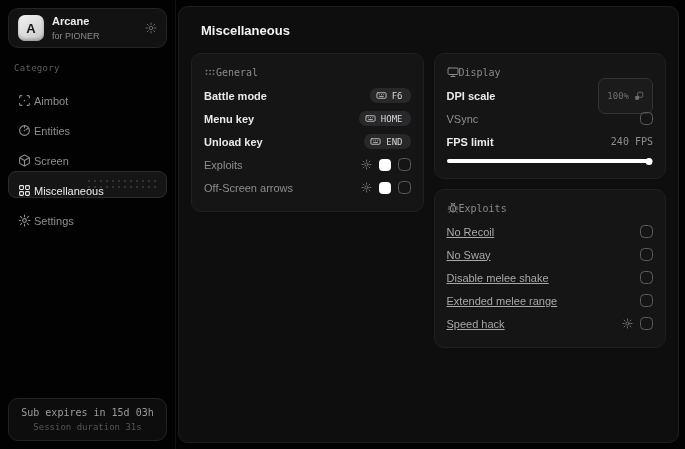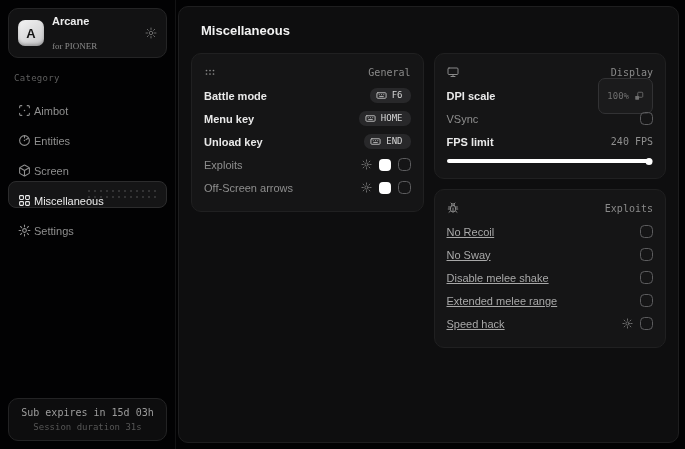--- a/index.html
+++ b/index.html
@@ -8,46 +8,46 @@
     background:#020203;
     font-family:"Liberation Sans",sans-serif;
     color:#ddd;display:flex;
   }
   svg{display:block}
   
   .sidebar{width:176px;min-width:176px;box-sizing:border-box;display:flex;flex-direction:column;padding:8px 8px 8px 8px;border-right:1px solid #131314;}
   .brand-card{display:flex;align-items:center;gap:8px;background:#121213;border:1px solid #242425;border-radius:10px;padding:6px 9px;}
   .logo{width:26px;height:26px;border-radius:7px;background:linear-gradient(145deg,#f4f4f4,#c6c6c8);color:#141414;display:flex;align-items:center;justify-content:center;font-weight:bold;font-size:13px;box-shadow:inset 0 -2px 3px rgba(0,0,0,.25);}
   .brand-title{font-size:11px;font-weight:bold;color:#ededed;}
-  .brand-sub{font-size:9px;color:#8b8b8b;font-family:Liberation Serif, serif;margin-top:14px;}
+  .brand-sub{font-size:9px;color:#8b8b8b;font-family:Liberation Sans, sans-serif;margin-top:4px;}
   .brand-gear{margin-left:auto;color:#6b6b6b;cursor:pointer;}
   .category{font-family:"DejaVu Sans Mono",monospace;font-size:9px;color:#5f5f5f;margin:15px 6px 8px 6px;letter-spacing:.3px;}
   .nav{display:flex;flex-direction:column;gap:3px;}
   .nav-item{display:flex;align-items:flex-end;gap:3px;height:25px;padding:0 9px;border-radius:8px;color:#8f8f8f;font-size:11px;border:1px solid transparent;position:relative;cursor:pointer;}
   .nav-item svg{width:13px;height:13px;flex:none;}
   .nav-item.selected{background:#151516;border-color:#2c2c2d;color:#ececec;}
   .nav-item.selected::after{content:"";position:absolute;right:8px;top:6px;bottom:6px;width:72px;background-image:radial-gradient(circle,rgba(255,255,255,.13) 1px,transparent 1.2px);background-size:6px 6px;pointer-events:none;}
   .spacer{flex:1}
   .footer-card{border:1px solid #232324;background:#0d0d0e;border-radius:10px;padding:8px 10px;font-family:"DejaVu Sans Mono",monospace;text-align:center;}
   .footer-l1{font-size:10px;color:#9d9d9d;}
   .footer-l2{font-size:9px;color:#565656;margin-top:4px;}
   
   .main{flex:1;margin:6px 6px 6px 2px;background:#0e0e0f;border:1px solid #1e1e1f;border-radius:10px;padding:14px 12px;box-sizing:border-box;display:flex;flex-direction:column;overflow:hidden;}
   .main-title{font-size:13px;font-weight:bold;color:#f2f2f2;margin:2px 0 15px 10px;}
   .columns{display:flex;gap:10px;align-items:flex-start;}
   .col{flex:1;display:flex;flex-direction:column;gap:10px;min-width:0;}
   .panel{background:#151516;border:1px solid #202021;border-radius:10px;padding:10px 12px 12px 12px;}
-  .panel-header{display:flex;align-items:center;gap:7px;font-family:"DejaVu Sans Mono",monospace;font-size:10px;color:#8a8a8a;margin:2px 0 6px 0;justify-content:space-between;}
+  .panel-header{display:flex;align-items:center;font-family:"DejaVu Sans Mono",monospace;font-size:10px;color:#8a8a8a;margin:2px 0 6px 0;}
   .panel-header svg{width:12px;height:12px;flex:none;}
   .row{display:flex;align-items:center;height:23px;}
   .row .label{font-size:11px;font-weight:bold;color:#e9e9e9;white-space:nowrap;}
   .row.dim .label{color:#8e8e8e;font-weight:normal;}
   .row.mid .label{color:#a8a8a8;font-weight:normal;text-decoration:underline;}
   .right{margin-left:auto;display:flex;align-items:center;gap:7px;}
-  .kbd{display:flex;gap:5px;background:#28282a;border-radius:7px;padding:2px 8px 2px 6px;font-family:"DejaVu Sans Mono",monospace;font-size:9px;color:#d6d6d6;cursor:pointer;}
+  .kbd{display:flex;align-items:center;gap:5px;background:#28282a;border-radius:7px;padding:2px 8px 2px 6px;font-family:"DejaVu Sans Mono",monospace;font-size:9px;color:#d6d6d6;cursor:pointer;}
   .kbd svg{width:11px;height:11px;color:#c2c2c2;}
   .select-pill{display:flex;align-items:center;gap:5px;background:#1b1b1c;border:1px solid #323234;border-radius:7px;padding:12px 8px;font-family:"DejaVu Sans Mono",monospace;font-size:9px;color:#707070;cursor:pointer;}
   .select-pill svg{width:10px;height:10px;}
   .checkbox{width:13px;height:13px;border:1.5px solid #5c5c5e;border-radius:4.5px;box-sizing:border-box;background:transparent;cursor:pointer;flex:none;}
   .swatch{width:12px;height:12px;border-radius:4px;cursor:pointer;flex:none;}
   .gear-btn{color:#757575;cursor:pointer;display:flex;flex:none;}
   .gear-btn svg{width:11px;height:11px;}
   .value-text{font-family:"DejaVu Sans Mono",monospace;font-size:10px;color:#8f8f8f;}
   .slider{position:relative;height:10px;margin-top:3px;cursor:pointer;}
   .slider .track{position:absolute;left:0;right:0;top:3px;height:4px;border-radius:2px;background:#2c2c2e;}

